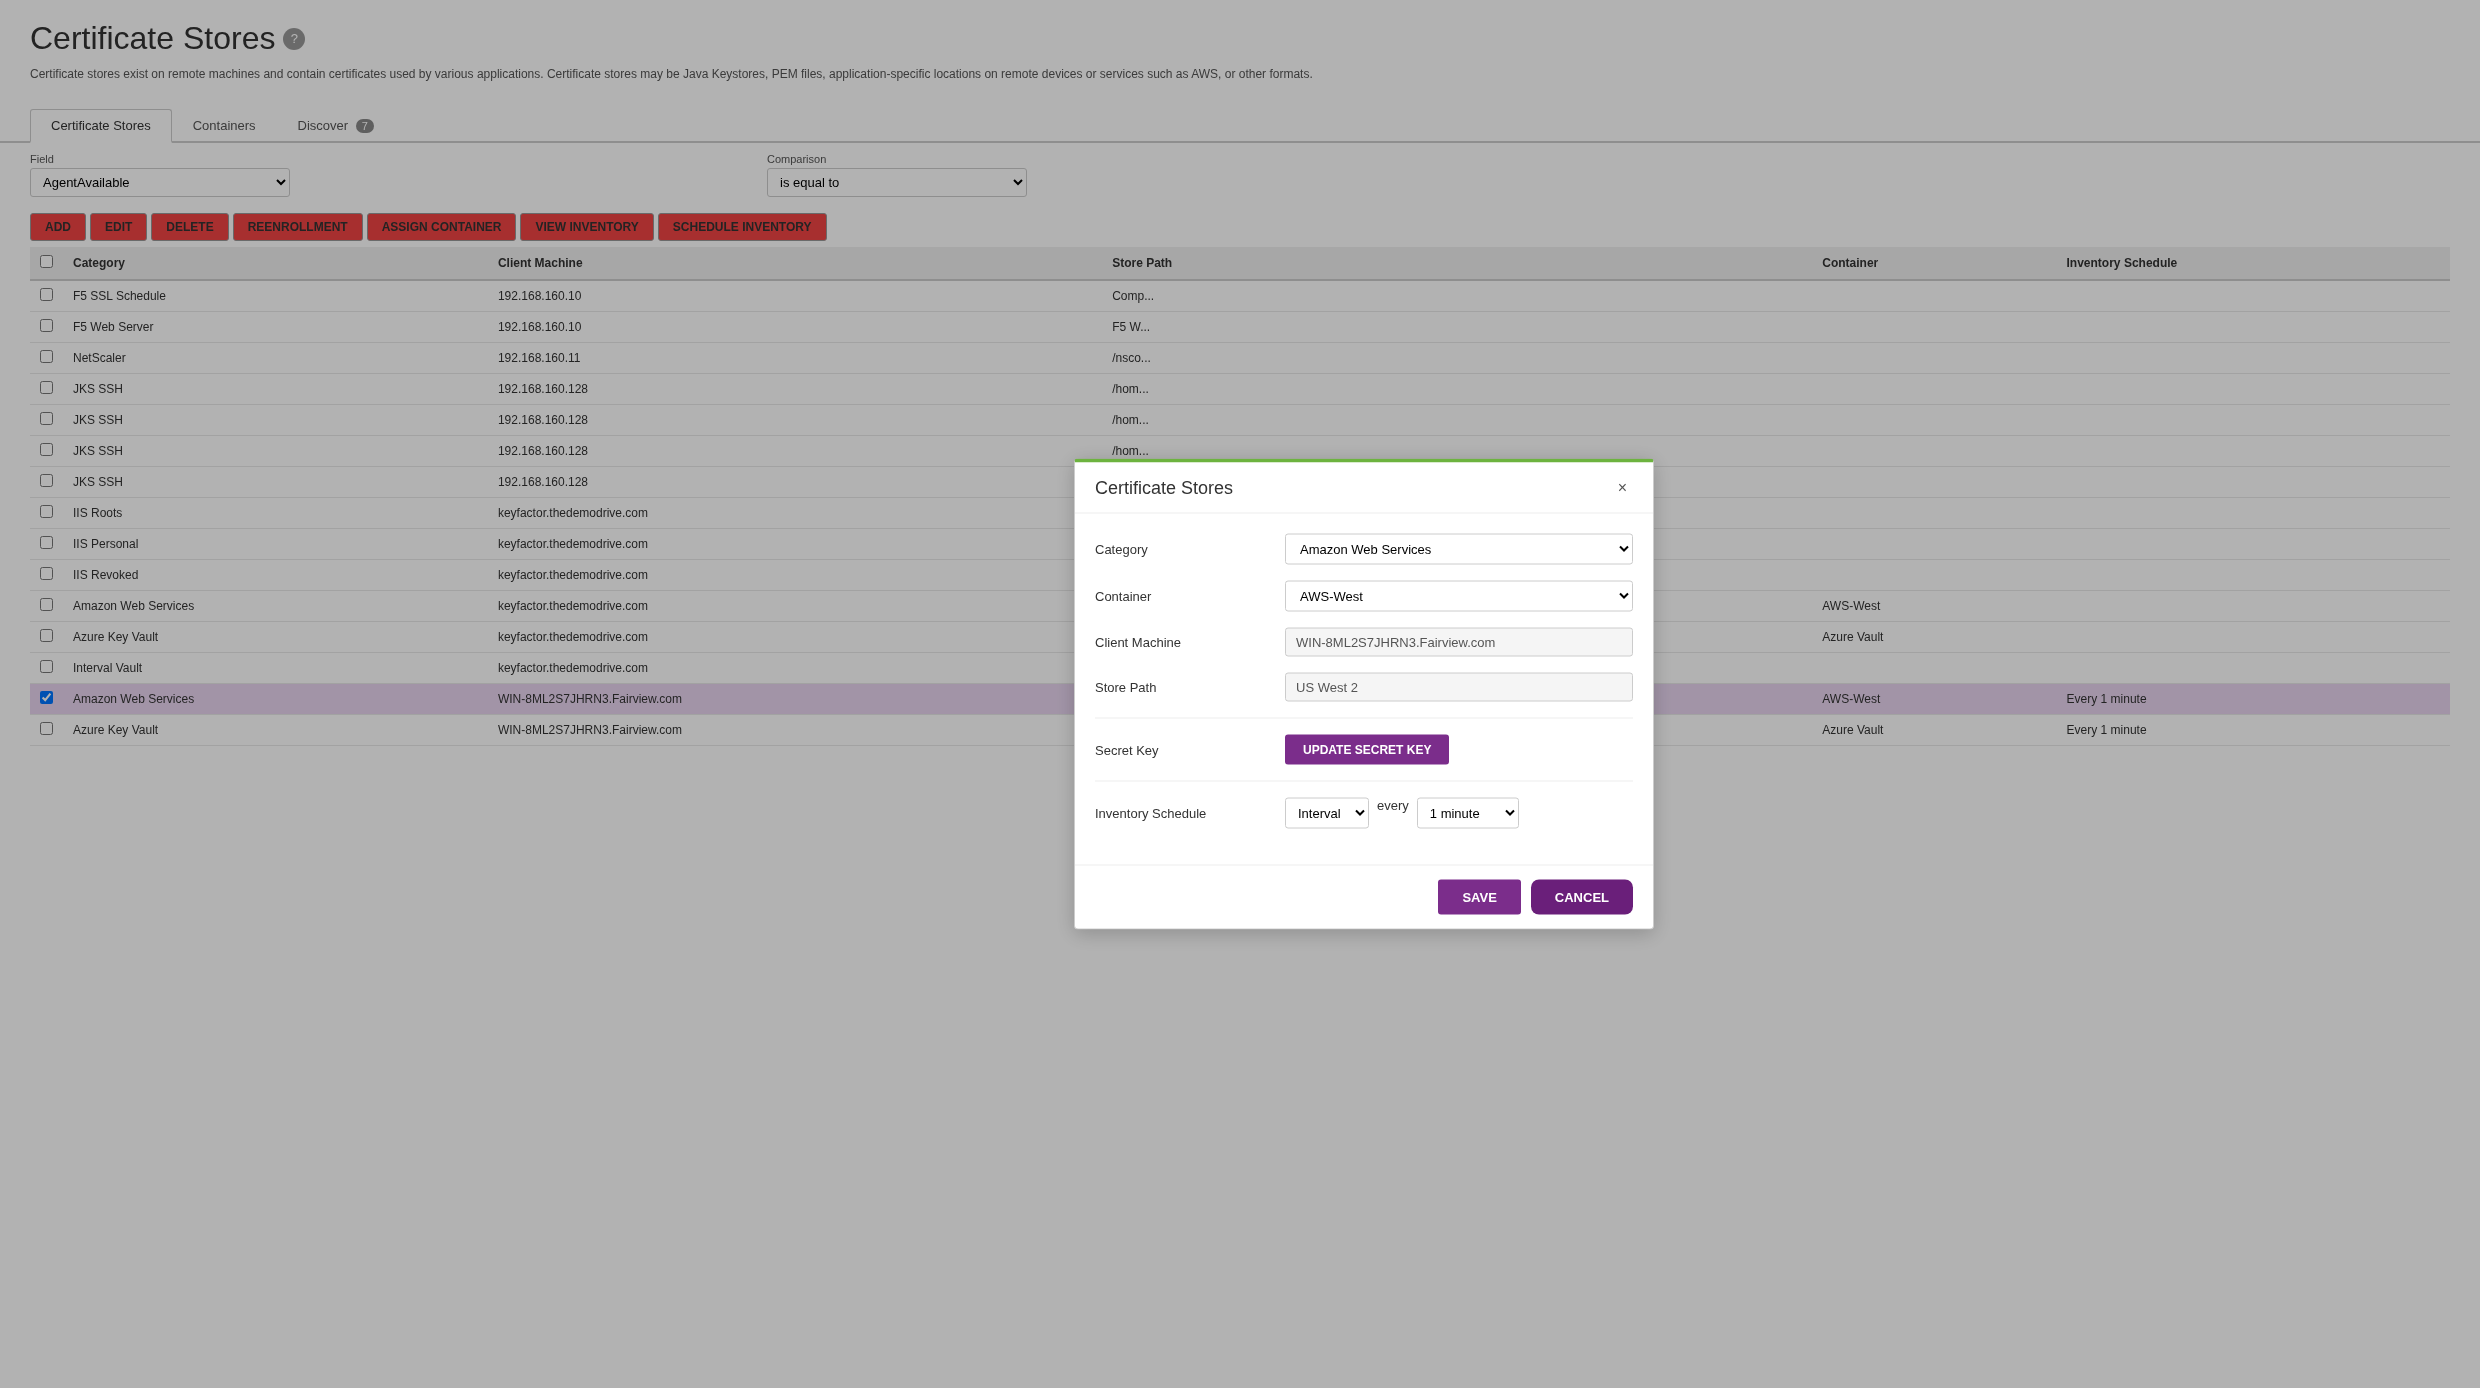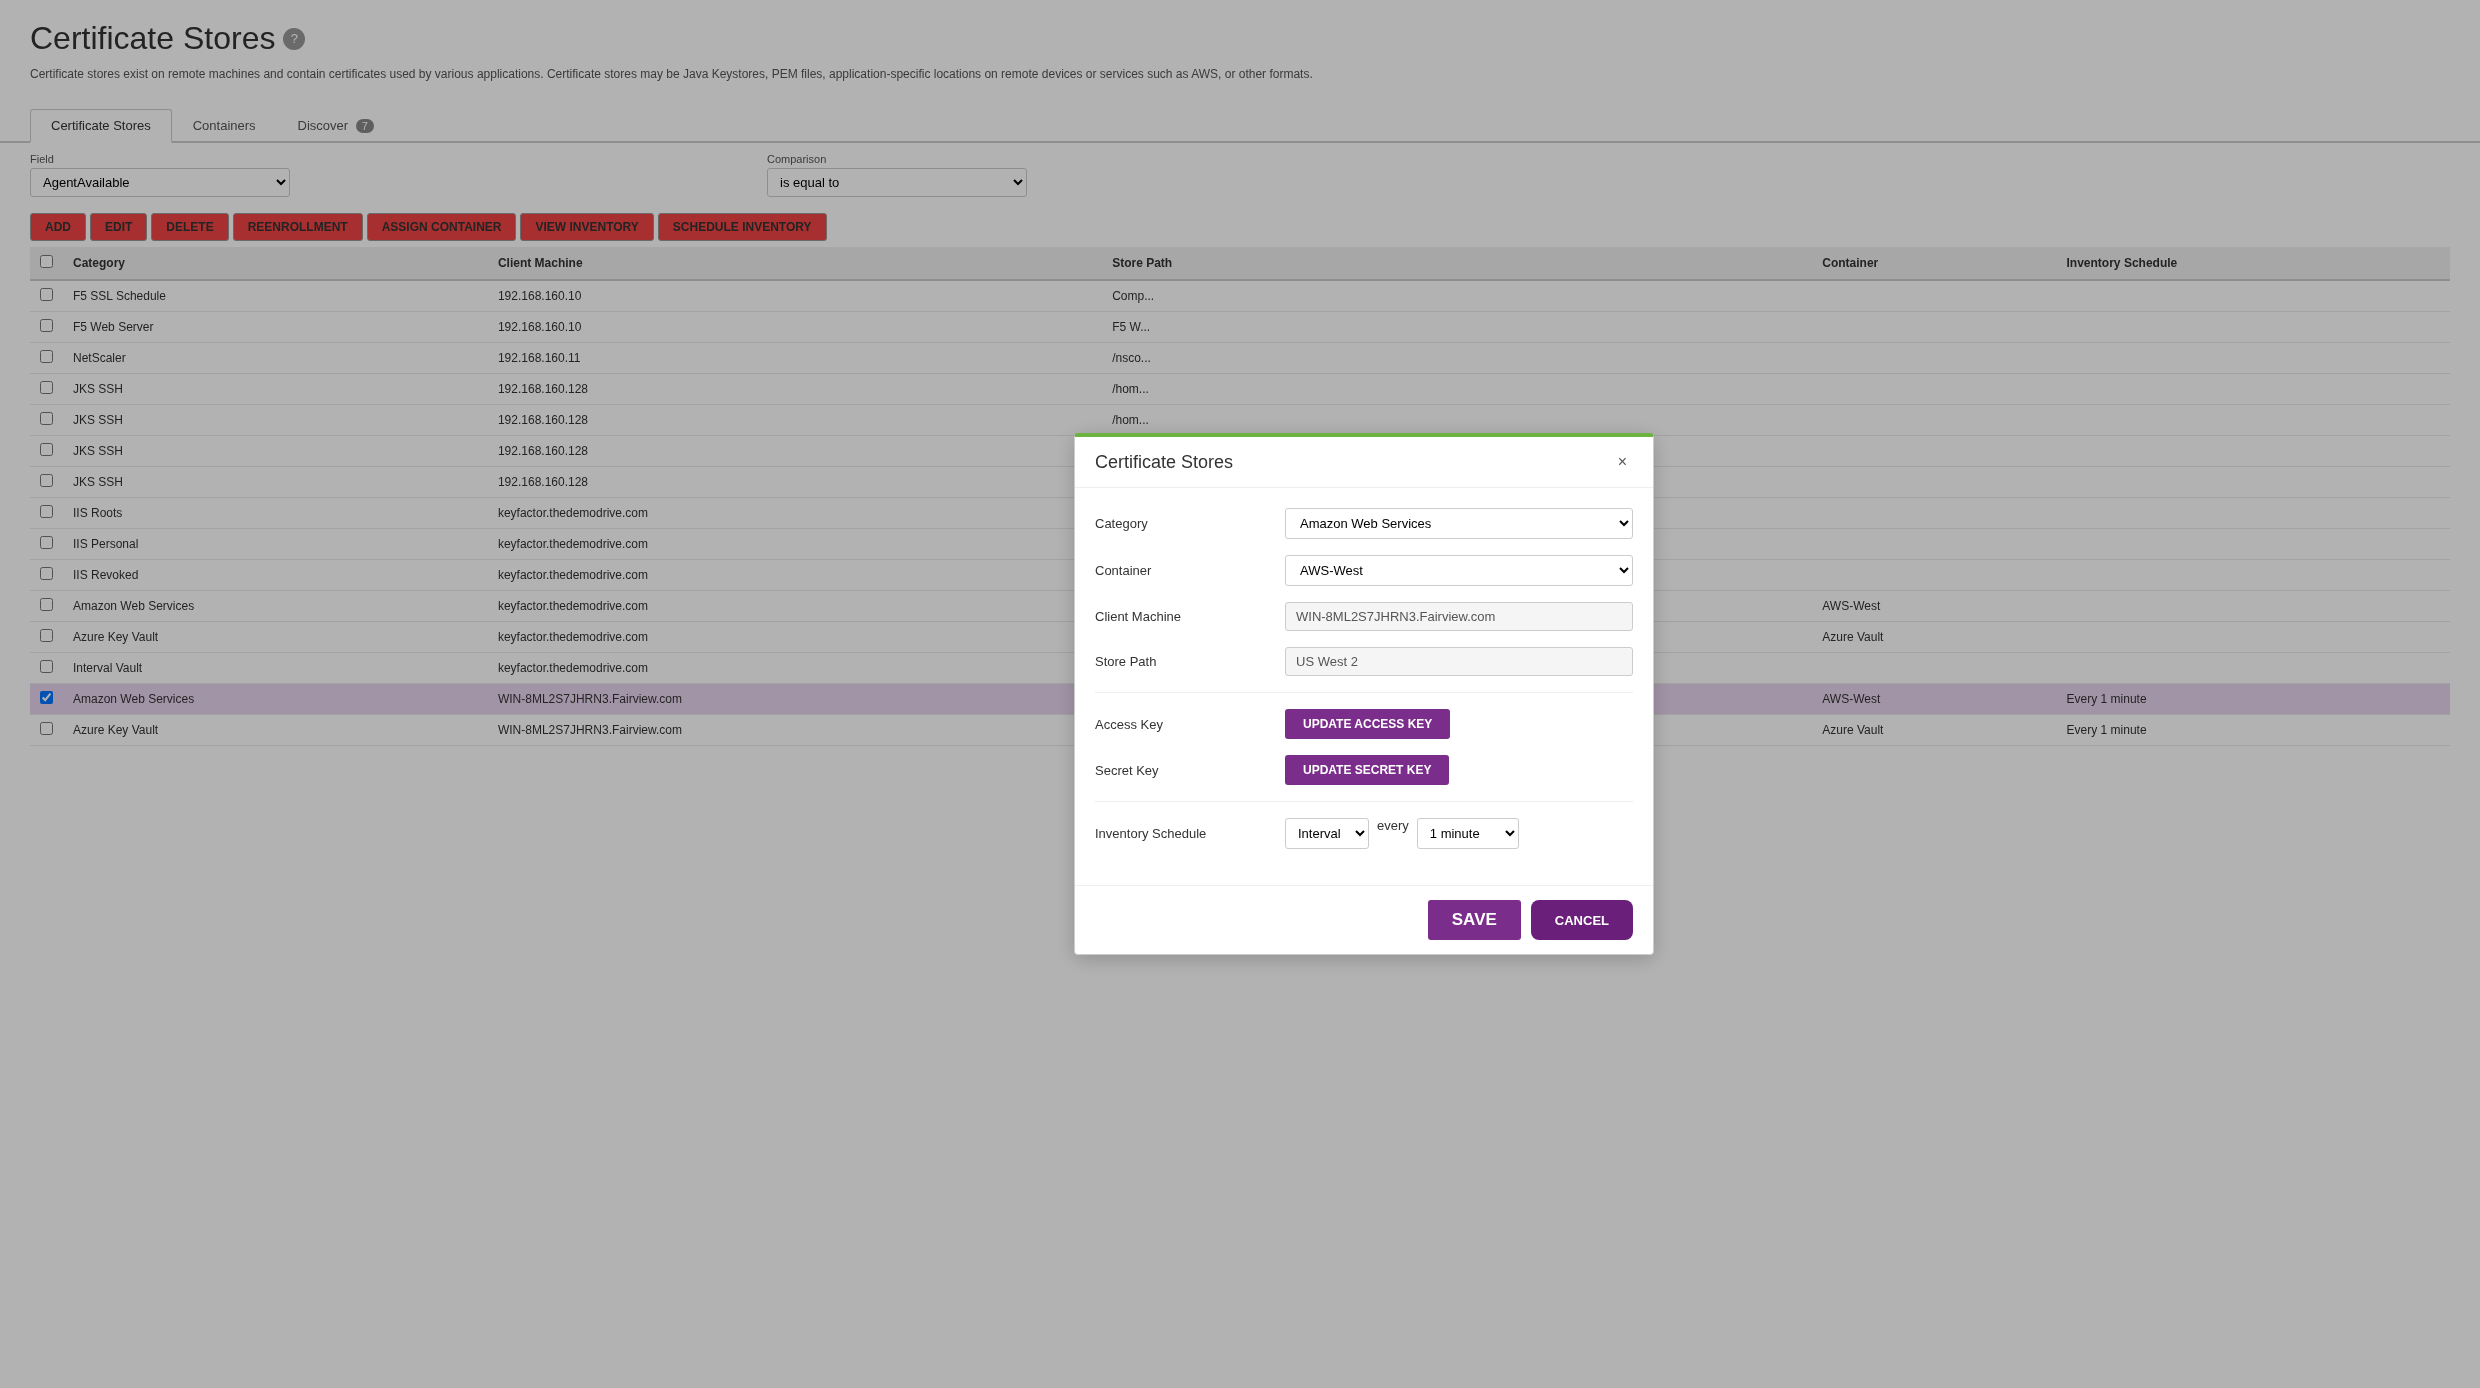--- a/index.html
+++ b/index.html
@@ -275,21 +275,21 @@
       padding: 14px 20px;
       border-top: 1px solid #eee;
     }
 
     .btn-save {
       background: #7b2d8b;
       color: #fff;
       border: none;
       border-radius: 3px;
       padding: 10px 24px;
-      font-size: 17px;
+      font-size: 13px;
       font-weight: 600;
       cursor: pointer;
       text-transform: uppercase;
     }
 
     .btn-cancel {
       background: #6a1f7a;
       color: #fff;
       border: none;
       border-radius: 8px;
@@ -557,24 +557,20 @@
       <input type="text" class="form-input-readonly" readonly="" value="WIN-8ML2S7JHRN3.Fairview.com" style="">
     </div>
 
     <div class="form-row">
       <label class="form-label">Store Path</label>
       <input type="text" class="form-input-readonly" readonly="" value="US West 2" style="">
     </div>
 
     <hr class="divider">
 
-    <div class="form-row">
-      <label class="form-label">Access Key</label>
-      <button class="btn-purple">UPDATE ACCESS KEY</button>
-    </div>
 
     <div class="form-row">
       <label class="form-label">Secret Key</label>
       <button class="btn-purple">UPDATE SECRET KEY</button>
     </div>
 
     <hr class="divider">
 
     <div class="form-row">
       <label class="form-label">Inventory Schedule</label>

